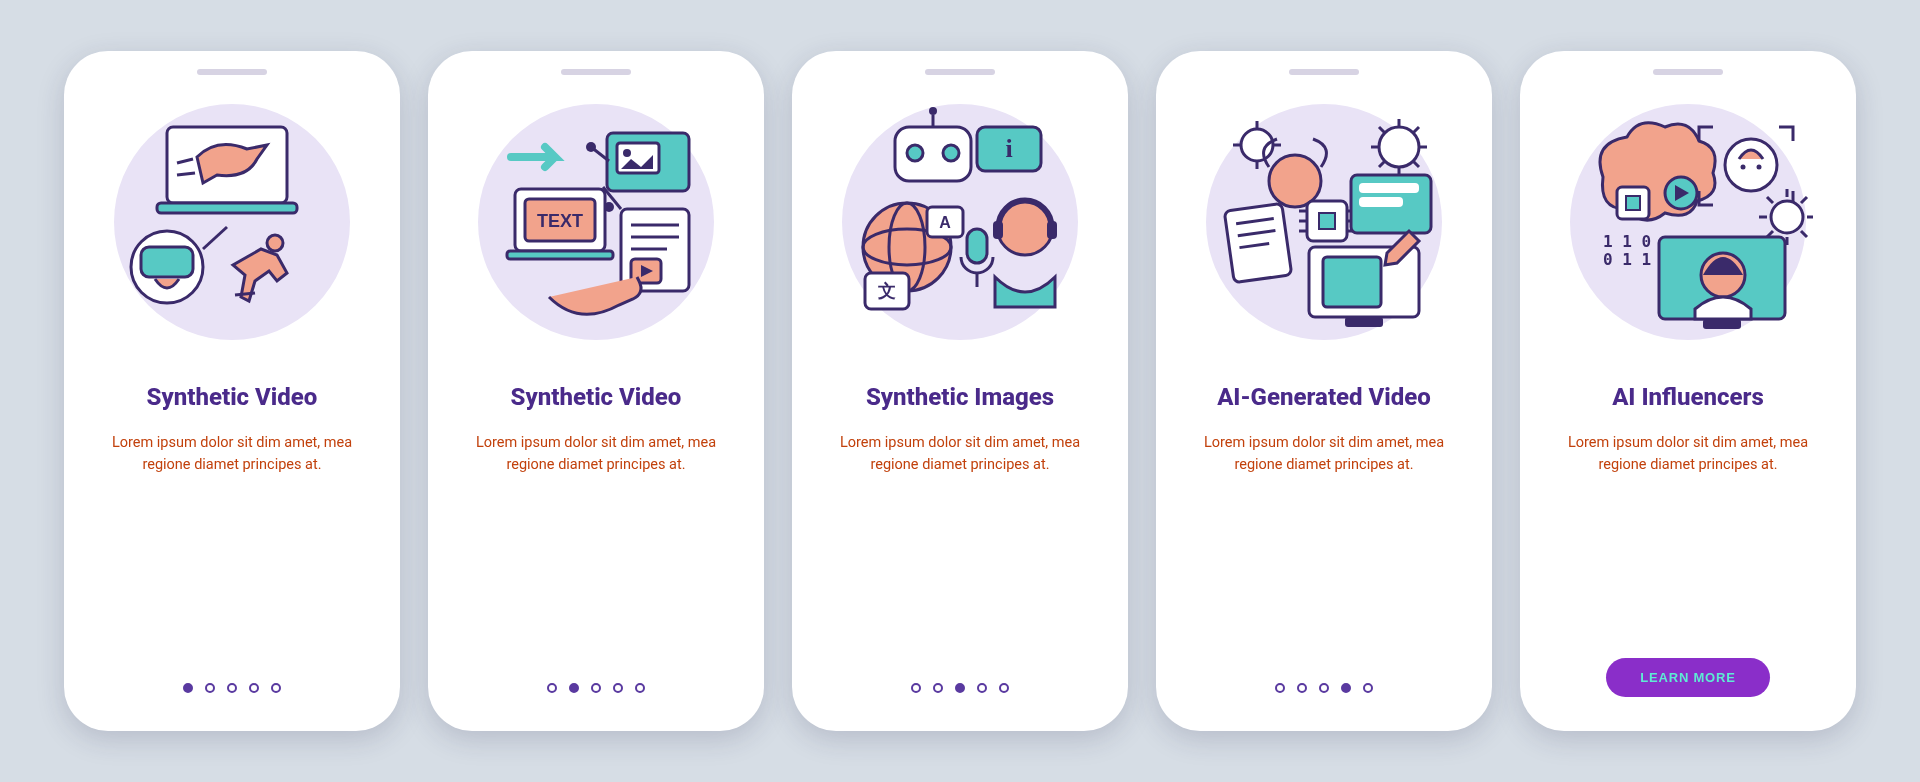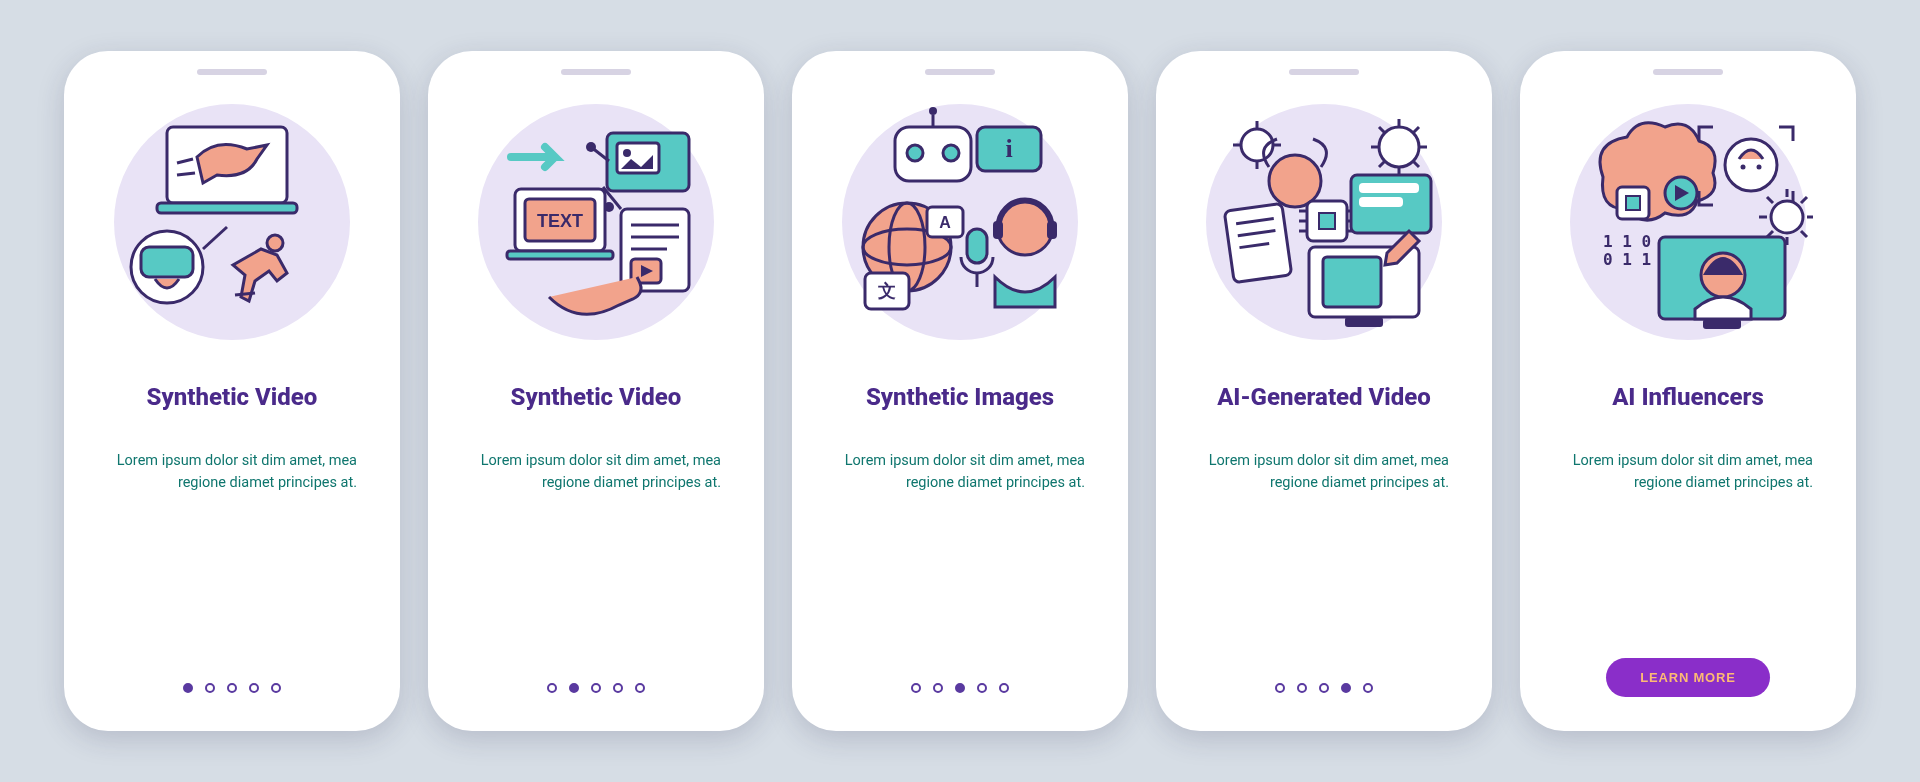--- a/index.html
+++ b/index.html
@@ -50,44 +50,44 @@
   }
   .title {
     margin-top: 36px;
     color: #4a2a8a;
     font-weight: 800;
     font-size: 24px;
     text-align: left;
     line-height: 1.2;
   }
   .body {
-    margin-top: 38px;
-    color: #0f766e;
+    margin-top: 20px;
+    color: #c2410c;
     font-size: 14.5px;
     line-height: 1.55;
-    text-align: right;
+    text-align: center;
     max-width: 250px;
   }
   .spacer { flex: 1; }
   .dots {
     display: flex;
     gap: 12px;
     margin-bottom: 10px;
   }
   .dot {
     width: 10px;
     height: 10px;
     border-radius: 50%;
     border: 2px solid #5a3aa0;
     background: transparent;
   }
   .dot.active { background: #5a3aa0; }
   .cta {
     background: #8a2ec9;
-    color: #fdba74;
+    color: #5eead4;
     font-weight: 800;
     font-size: 13px;
     letter-spacing: 0.8px;
     border: none;
     padding: 12px 34px;
     border-radius: 999px;
     margin-bottom: 6px;
     cursor: pointer;
   }
   

